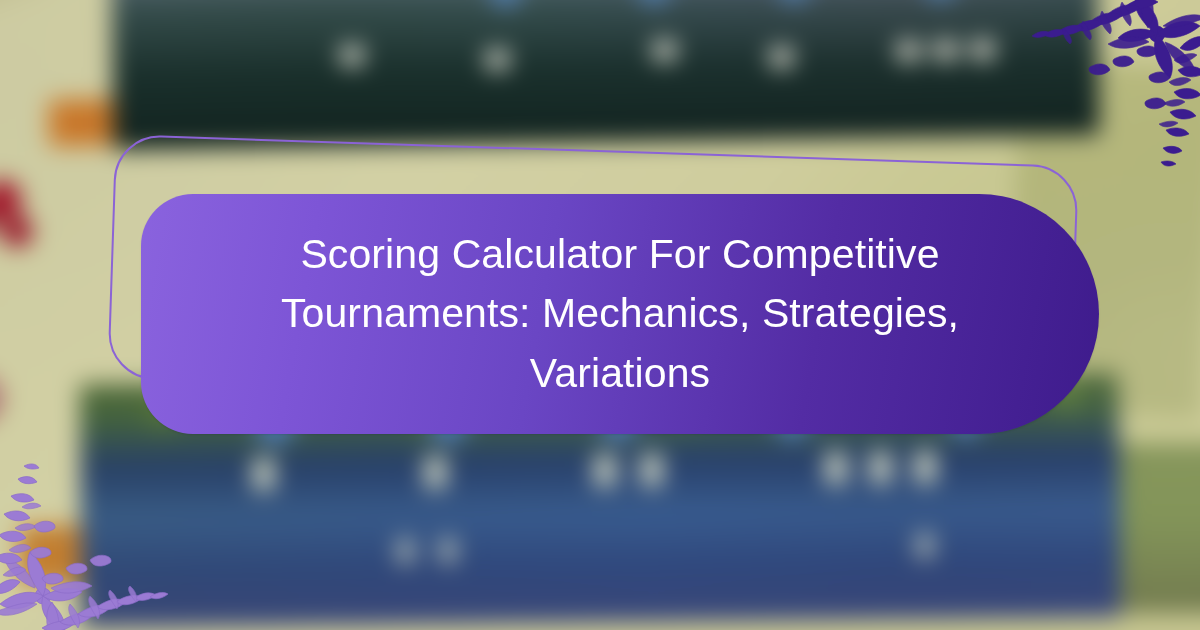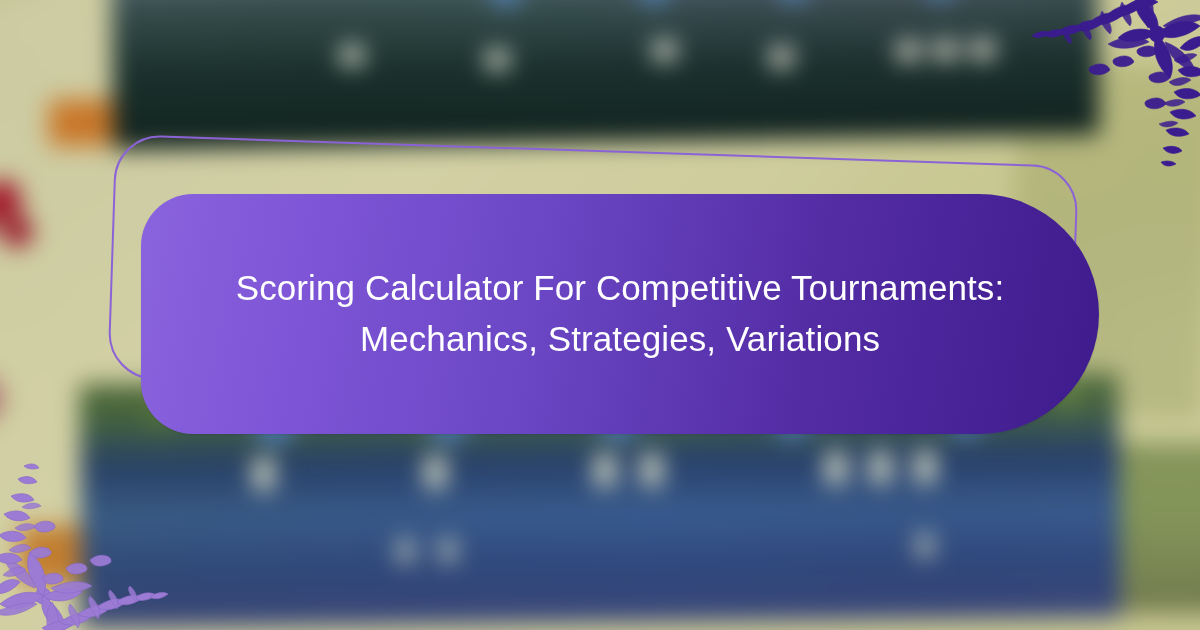--- a/index.html
+++ b/index.html
@@ -197,21 +197,21 @@
     height: 240px;
     border-radius: 52px 120px 120px 52px;
     background: linear-gradient(100deg, #8a63de 0%, #7d55d6 18%, #6a46c4 42%, #532ca4 70%, #3e1b8c 100%);
     display: flex;
     align-items: center;
     justify-content: center;
     box-shadow: 0 1px 2px rgba(0,0,0,.10);
   }
   .card-title {
     color: #ffffff;
-    font-size: 35px;
+    font-size: 41px;
     font-weight: 400;
     line-height: 1.45;
     text-align: center;
     letter-spacing: .1px;
     max-width: 790px;
     padding: 0 24px;
     text-rendering: optimizeLegibility;
   }
 </style>
 </head>

